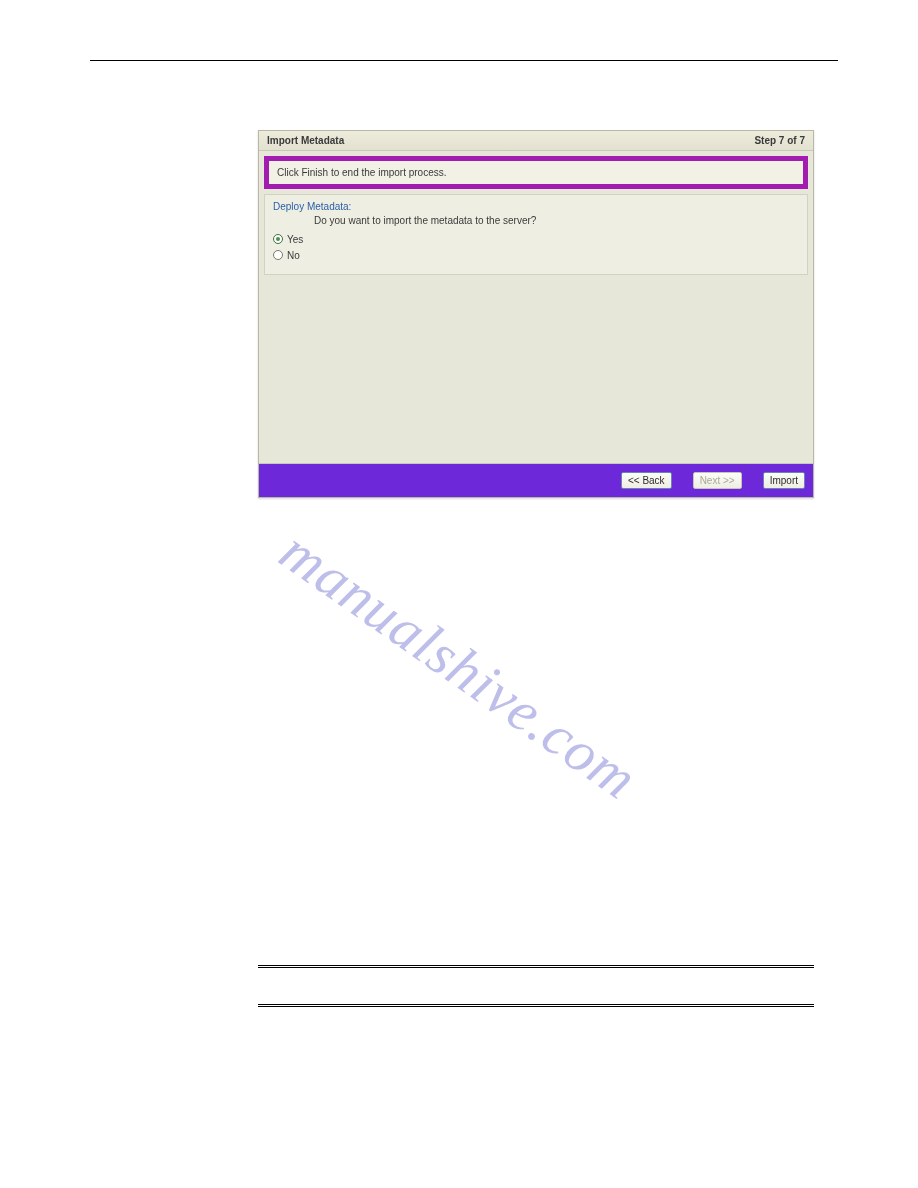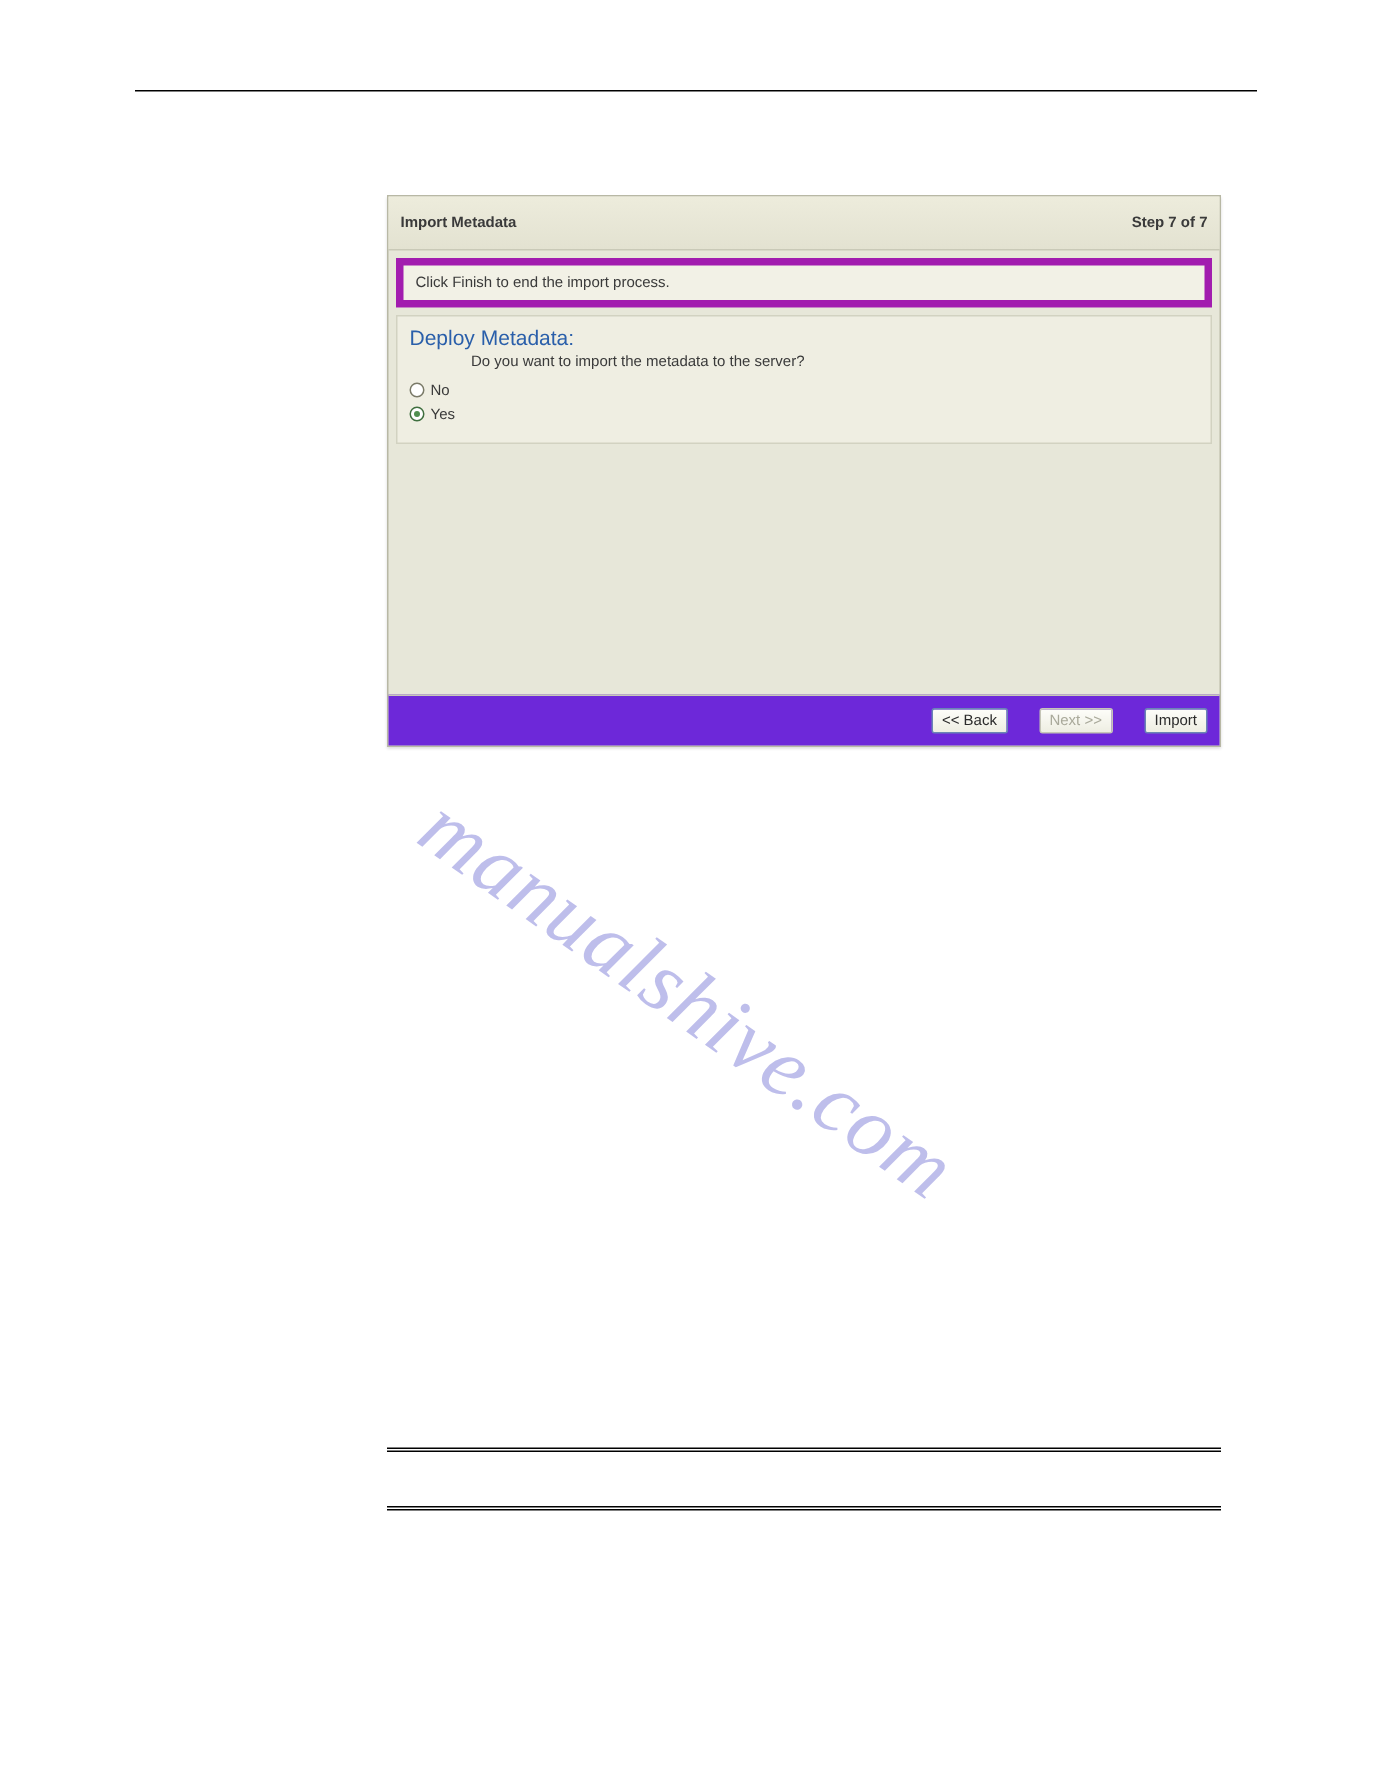--- a/index.html
+++ b/index.html
@@ -11,41 +11,41 @@
     position: absolute;
     left: 258px; top: 130px;
     width: 556px; height: 368px;
     background: #e7e7d9;
     border: 1px solid #b8b8a5;
     box-shadow: 0 1px 2px rgba(0,0,0,0.15);
     font-size: 10px;
     color: #3a3a3a;
   }
   .dlg-header {
-    height: 36px;
+    height: 20px;
     padding: 0 8px;
     display: flex; align-items: center; justify-content: space-between;
     background: linear-gradient(#edecdc, #e3e2d1);
     border-bottom: 1px solid #c9c9b7;
     font-weight: bold;
     font-size: 10px;
   }
   .dlg-instr {
     margin: 5px;
     padding: 6px 8px;
     background: #f2f1e6;
     border: 5px solid #a21caf;
   }
   .dlg-body {
     margin: 0 5px 5px 5px;
     padding: 6px 8px 10px 8px;
     background: #efeee2;
     border: 1px solid #d2d2c1;
   }
-  .section-label { color: #2a5faa; font-size: 14px; margin-bottom: 3px; }
+  .section-label { color: #2a5faa; font-size: 10px; margin-bottom: 3px; }
   .qtext { font-size: 10px; margin-bottom: 6px; color: #3a3a3a; padding-left: 41px; }
   .radio-row { display: flex; align-items: center; gap: 4px; height: 14px; margin: 2px 0; }
   .radio {
     width: 10px; height: 10px; border: 1px solid #7a7a68; border-radius: 50%; background: #fff;
     display: inline-flex; align-items: center; justify-content: center;
   }
   .radio.checked { border-color: #3f6f3f; }
   .radio.checked::after { content: ""; width: 4px; height: 4px; background: #4f8f4f; border-radius: 50%; display: block; }
   .dlg-footer {
     position: absolute; left: 0; right: 0; bottom: 0;
@@ -95,26 +95,26 @@
   <div class="dialog">
     <div class="dlg-header">
       <span>Import Metadata</span>
       <span>Step 7 of 7</span>
     </div>
     <div class="dlg-instr">Click Finish to end the import process.</div>
     <div class="dlg-body">
       <div class="section-label">Deploy Metadata:</div>
       <div class="qtext">Do you want to import the metadata to the server?</div>
       <div class="radio-row">
+        <span class="radio checked"></span>
+        <span>Yes</span>
+      </div>
+      <div class="radio-row">
         <span class="radio"></span>
         <span>No</span>
-      </div>
-      <div class="radio-row">
-        <span class="radio checked"></span>
-        <span>Yes</span>
       </div>
     </div>
     <div class="dlg-footer">
       <div class="btn">&lt;&lt; Back</div>
       <div class="btn" aria-disabled="true">Next &gt;&gt;</div>
       <div class="btn">Import</div>
     </div>
   </div>
 
   <div class="wm">manualshive.com</div>

